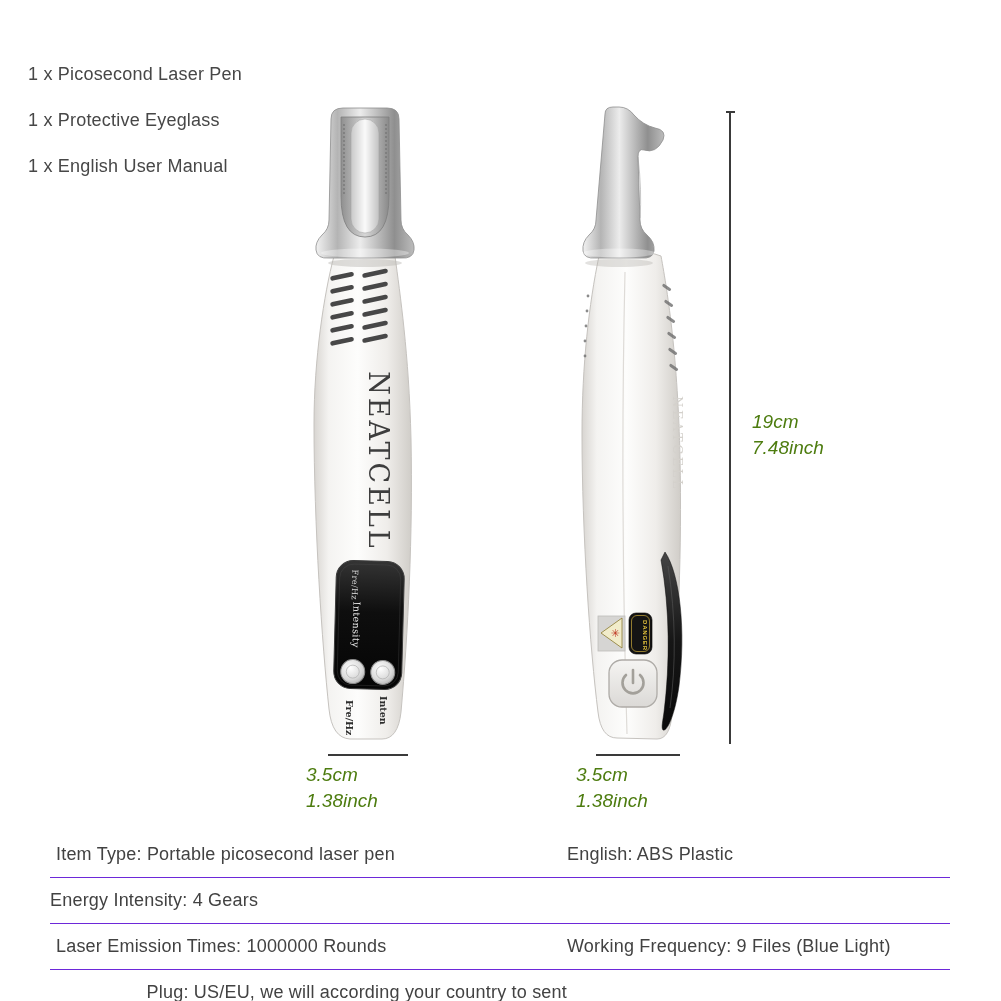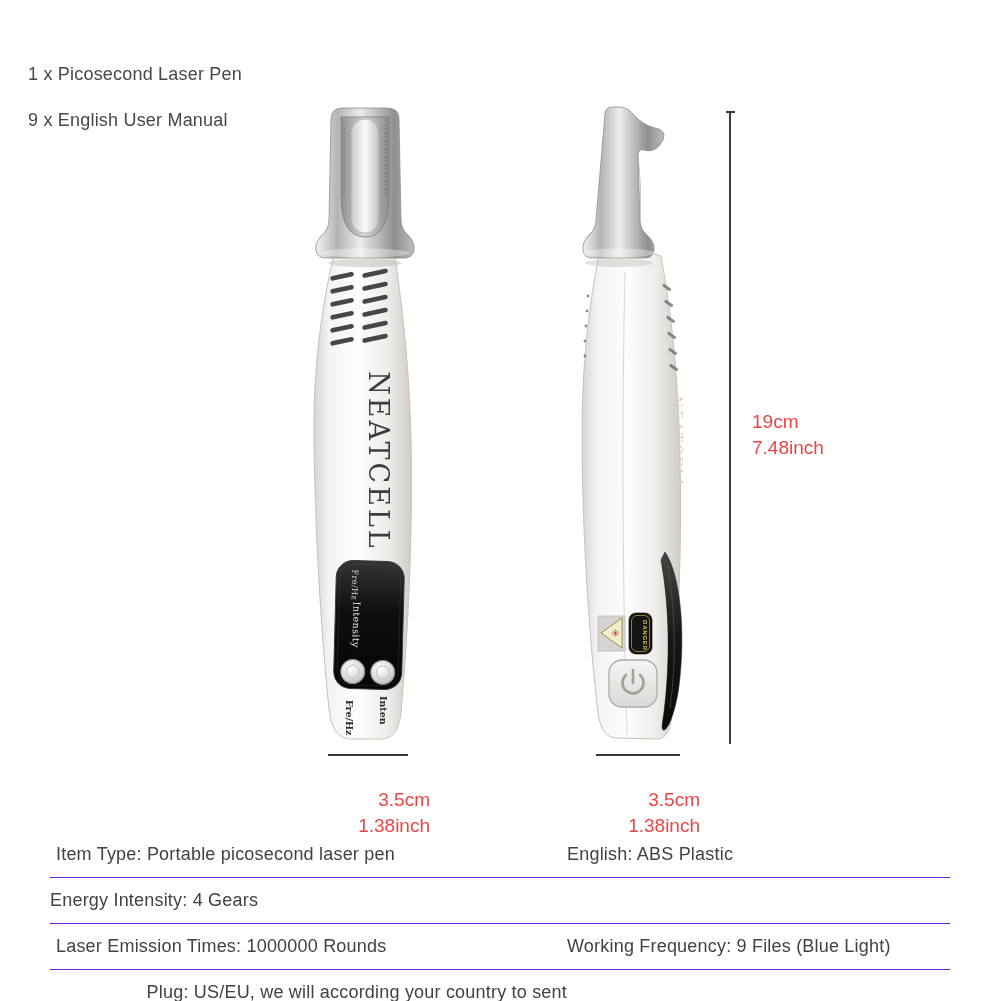--- a/index.html
+++ b/index.html
@@ -12,42 +12,43 @@
   .pkg-item{font-size:18px;color:#474747;height:21px;margin-bottom:25px;letter-spacing:.2px;}
   
   .pen-front{position:absolute;left:298px;top:78px;width:140px;height:640px;}
   .pen-side{position:absolute;left:565px;top:78px;width:160px;height:640px;}
   
   .vline{position:absolute;left:729px;top:85px;width:2px;height:633px;background:#3a3a3a;}
   .vline-tick{position:absolute;left:726px;top:85px;width:9px;height:2px;background:#3a3a3a;}
   .hline{position:absolute;top:728px;height:2px;background:#3a3a3a;}
   .hline-left{left:328px;width:80px;}
   .hline-right{left:596px;width:84px;}
-  .dim-label{position:absolute;font-size:19px;line-height:26px;color:#ef4444;}
+  .dim-label{position:absolute;font-size:19px;line-height:26px;color:#4d7c0f;font-style:italic;}
   .height-label{left:752px;top:383px;text-align:left;}
-  .width-label{width:124px;text-align:right;top:761px;}
+  .width-label{width:124px;text-align:left;top:736px;}
   .width-label-front{left:306px;}
   .width-label-side{left:576px;}
   
   .spec-table{position:absolute;left:50px;top:806px;width:900px;}
   .spec-row{display:flex;align-items:center;height:45px;border-bottom:1px solid #6d28d9;}
   .spec-row.last{border-bottom:none;text-align:right;}
   .spec-cell{font-size:18px;color:#424242;letter-spacing:.2px;white-space:nowrap;}
   .spec-cell.left{width:517px;padding-left:6px;box-sizing:border-box;}
   .spec-cell.right{flex:1;}
   text{user-select:none;}
 </style>
 </head>
 <body>
 
 <div class="canvas">
 
   <div class="package-list">
     <div class="pkg-item">1 x Picosecond Laser Pen</div>
-    <div class="pkg-item">9 x English User Manual</div>
+    <div class="pkg-item">1 x Protective Eyeglass</div>
+    <div class="pkg-item">1 x English User Manual</div>
   </div>
 
   <svg class="pen-front" viewBox="0 0 140 640">
     <defs>
       <linearGradient id="gMetal" x1="0" y1="0" x2="1" y2="0">
         <stop offset="0" stop-color="#f2f2f2"></stop>
           <stop offset="0.22" stop-color="#b4b4b4"></stop>
         <stop offset="0.45" stop-color="#ececec"></stop>
           <stop offset="0.8" stop-color="#8f8f8f"></stop>
         <stop offset="1" stop-color="#bcbcbc"></stop>

